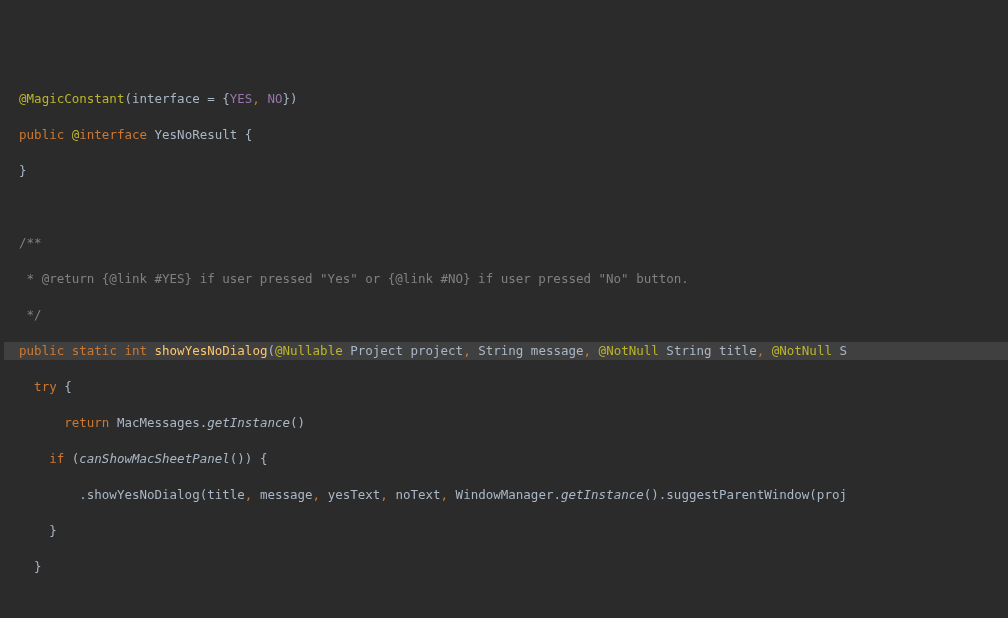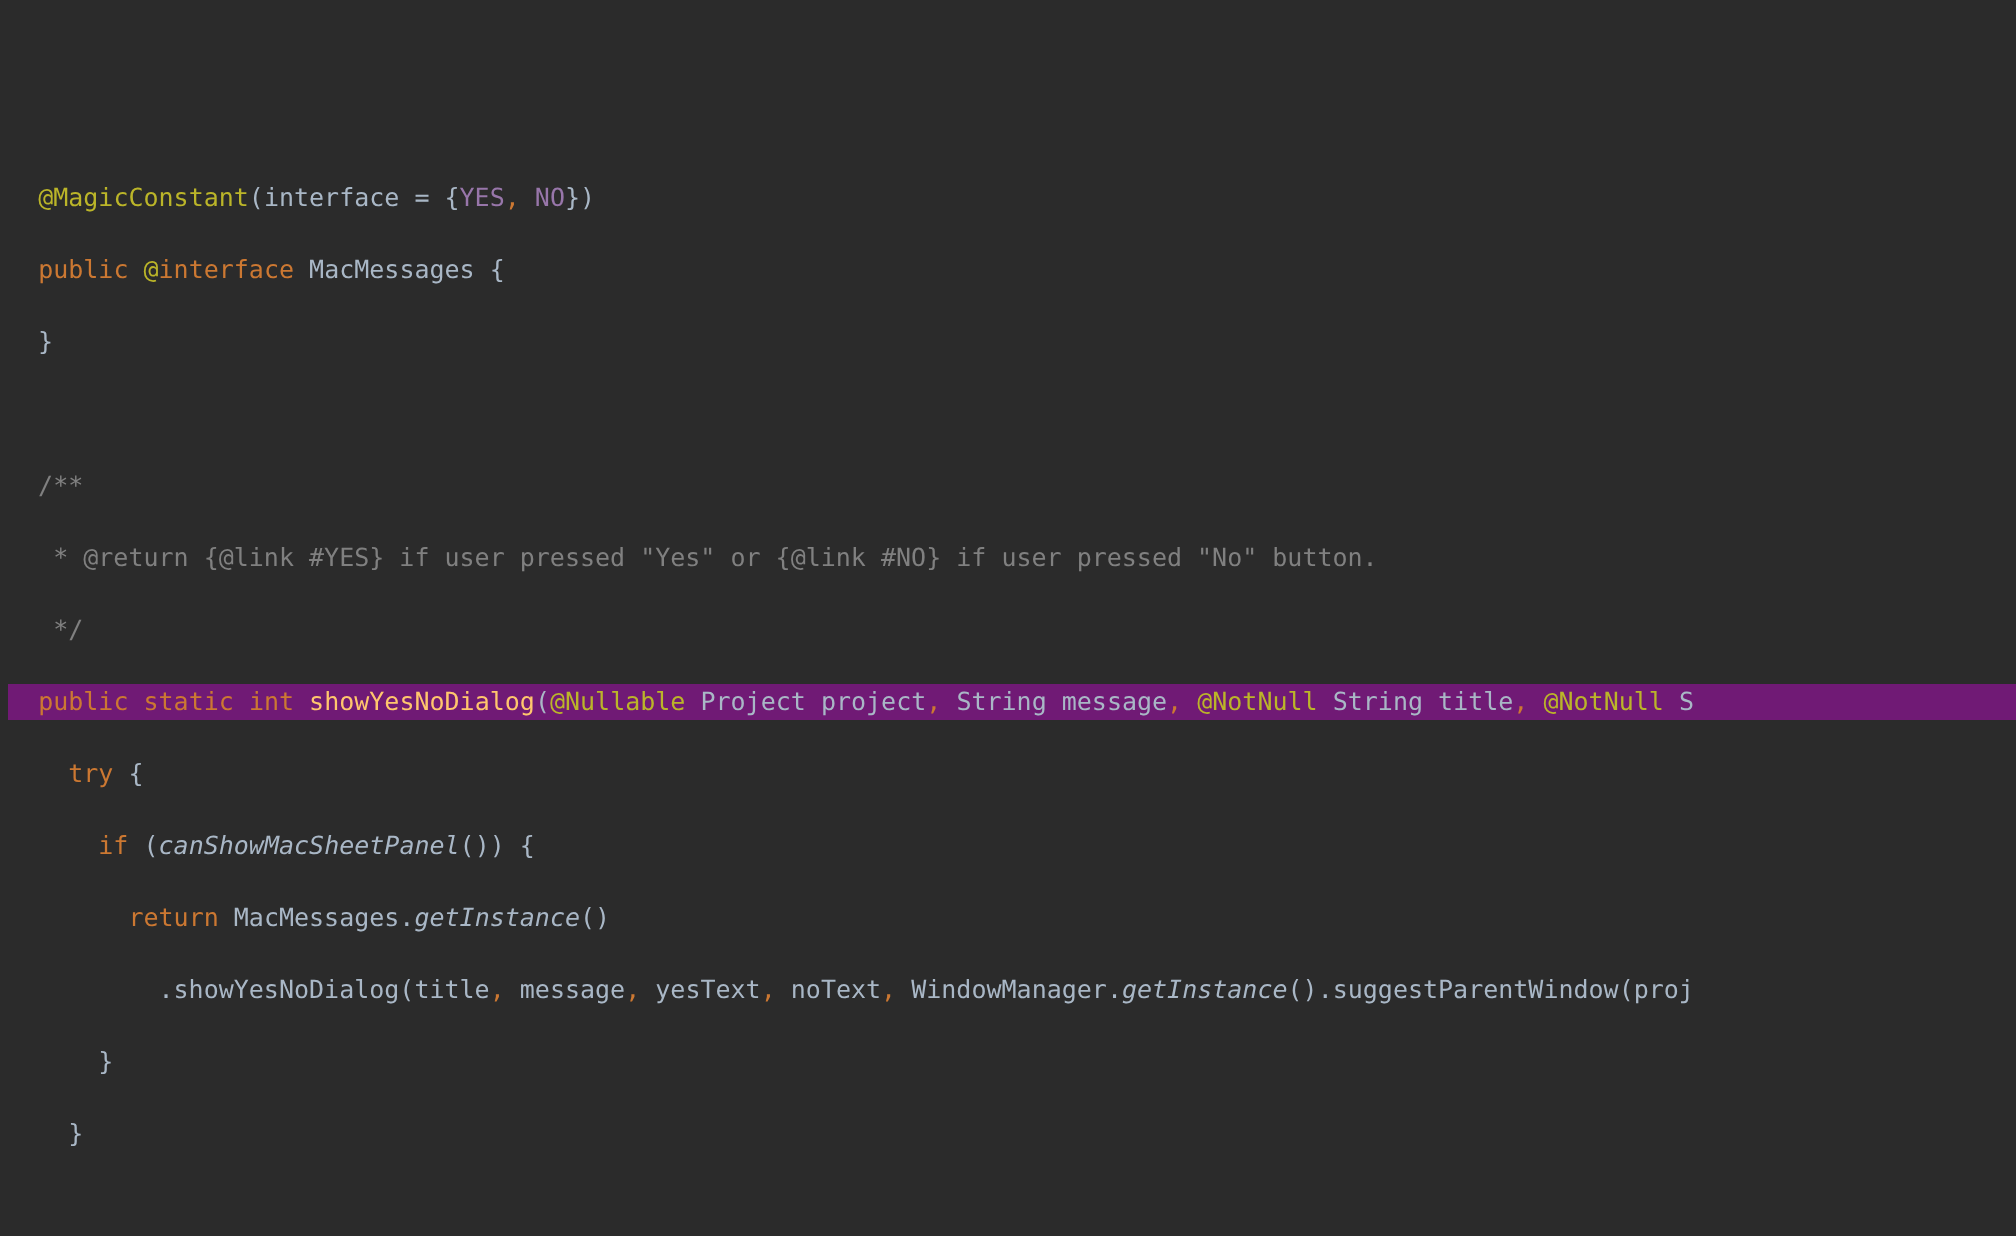--- a/index.html
+++ b/index.html
@@ -22,39 +22,39 @@
   .code-editor {
     padding: 0 0 0 4px;
   }
   .kw-orange { color: #cc7832; }
   .comment { color: #808080; }
   .annotation { color: #bbb529; text-align: center; }
   .method-italic { color: #a9b7c6; font-style: italic; }
   .method-def { color: #ffc66d; }
   .static-field { color: #9876aa; }
   .plain { color: #a9b7c6; }
-  .hl-line { background: #701a75; display: block; }
+  .hl-line { background: #404040; display: block; }
 </style>
 </head>
 <body>
 
 
 
 <div class="code-editor">
 <div>  <span class="annotation">@MagicConstant</span><span class="plain">(interface = {</span><span class="static-field">YES</span><span class="kw-orange">, </span><span class="static-field">NO</span><span class="plain">})</span></div>
-<div>  <span class="kw-orange">public</span> <span class="annotation">@</span><span class="kw-orange">interface</span><span class="plain"> MacMessages {</span></div>
+<div>  <span class="kw-orange">public</span> <span class="annotation">@</span><span class="kw-orange">interface</span><span class="plain"> YesNoResult {</span></div>
 <div><span class="plain">  }</span></div>
 <div> </div>
 <div><span class="comment">  /**</span></div>
 <div><span class="comment">   * @return {@link #YES} if user pressed "Yes" or {@link #NO} if user pressed "No" button.</span></div>
 <div><span class="comment">   */</span></div>
 <div class="hl-line">  <span class="kw-orange">public</span> <span class="kw-orange">static</span> <span class="kw-orange">int</span> <span class="method-def">showYesNoDialog</span>(<span class="annotation">@Nullable</span> <span class="plain">Project project</span><span class="kw-orange">,</span> <span class="plain">String message</span><span class="kw-orange">,</span> <span class="annotation">@NotNull</span> <span class="plain">String title</span><span class="kw-orange">,</span> <span class="annotation">@NotNull</span> <span class="plain">S</span></div>
 <div>    <span class="kw-orange">try</span><span class="plain"> {</span></div>
+<div>        <span class="kw-orange">return</span><span class="plain"> MacMessages.</span><span class="method-italic">getInstance</span><span class="plain">()</span></div>
 <div>      <span class="kw-orange">if</span><span class="plain"> (</span><span class="method-italic">canShowMacSheetPanel</span><span class="plain">()) {</span></div>
-<div>        <span class="kw-orange">return</span><span class="plain"> MacMessages.</span><span class="method-italic">getInstance</span><span class="plain">()</span></div>
 <div><span class="plain">          .showYesNoDialog(title</span><span class="kw-orange">,</span> <span class="plain">message</span><span class="kw-orange">,</span> <span class="plain">yesText</span><span class="kw-orange">,</span> <span class="plain">noText</span><span class="kw-orange">,</span> <span class="plain">WindowManager.</span><span class="method-italic">getInstance</span><span class="plain">().suggestParentWindow(proj</span></div>
 <div><span class="plain">      }</span></div>
 <div><span class="plain">    }</span></div>
 
 
 
 
 
 
 

